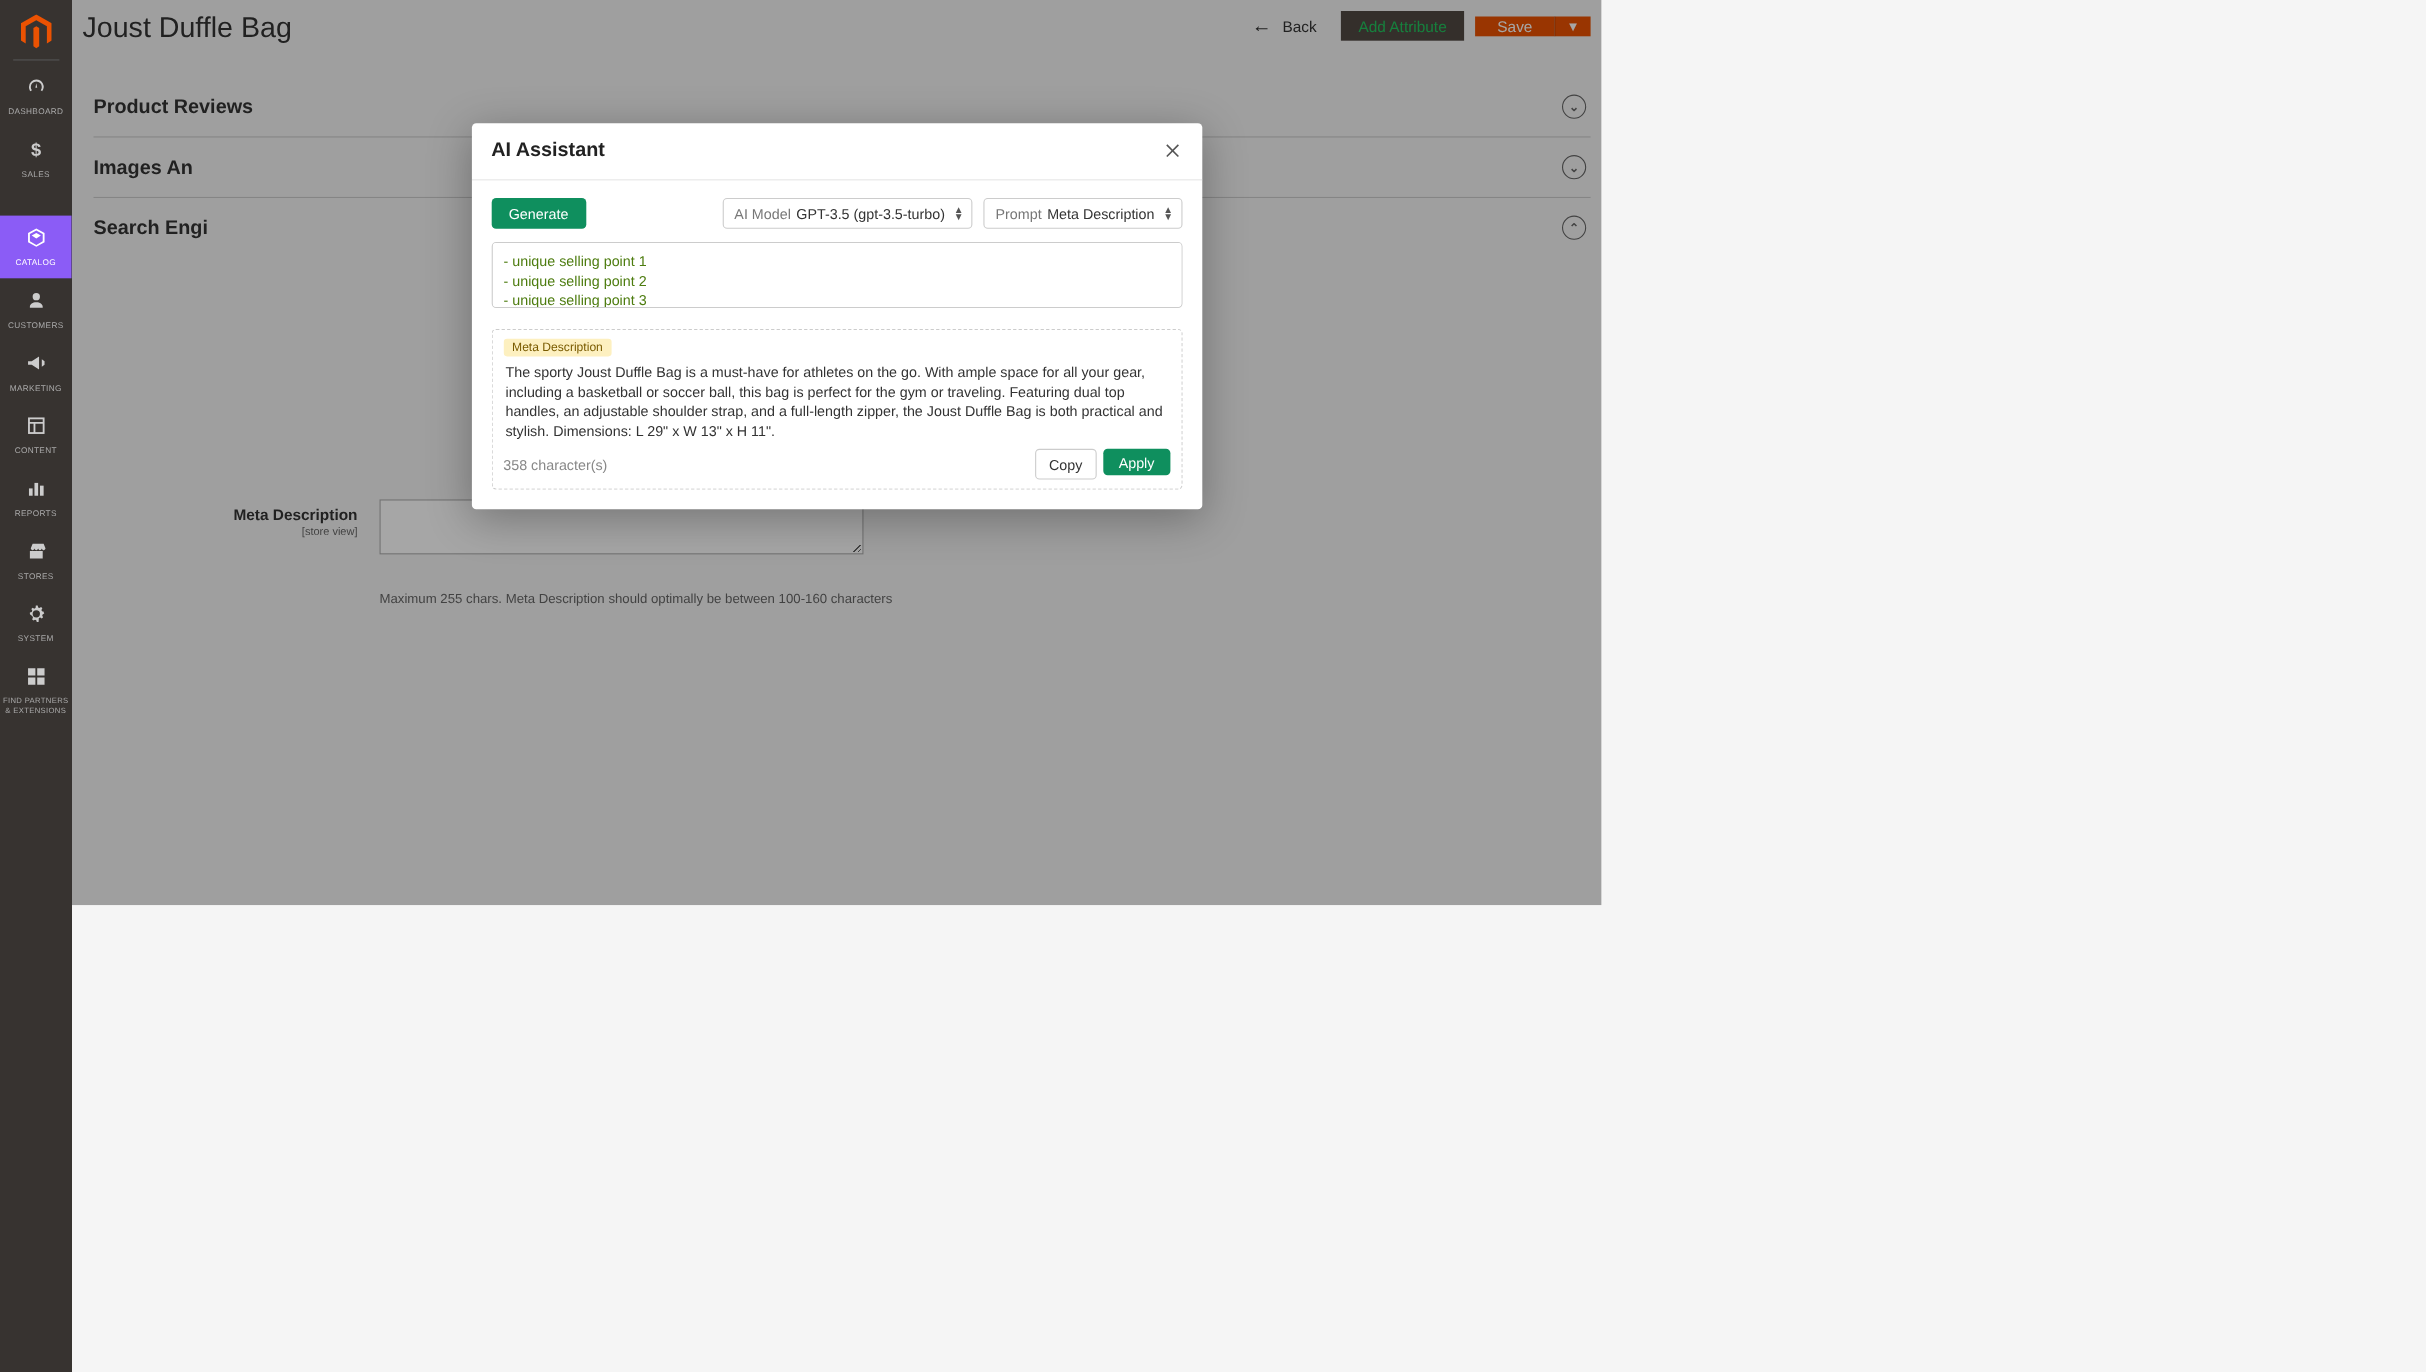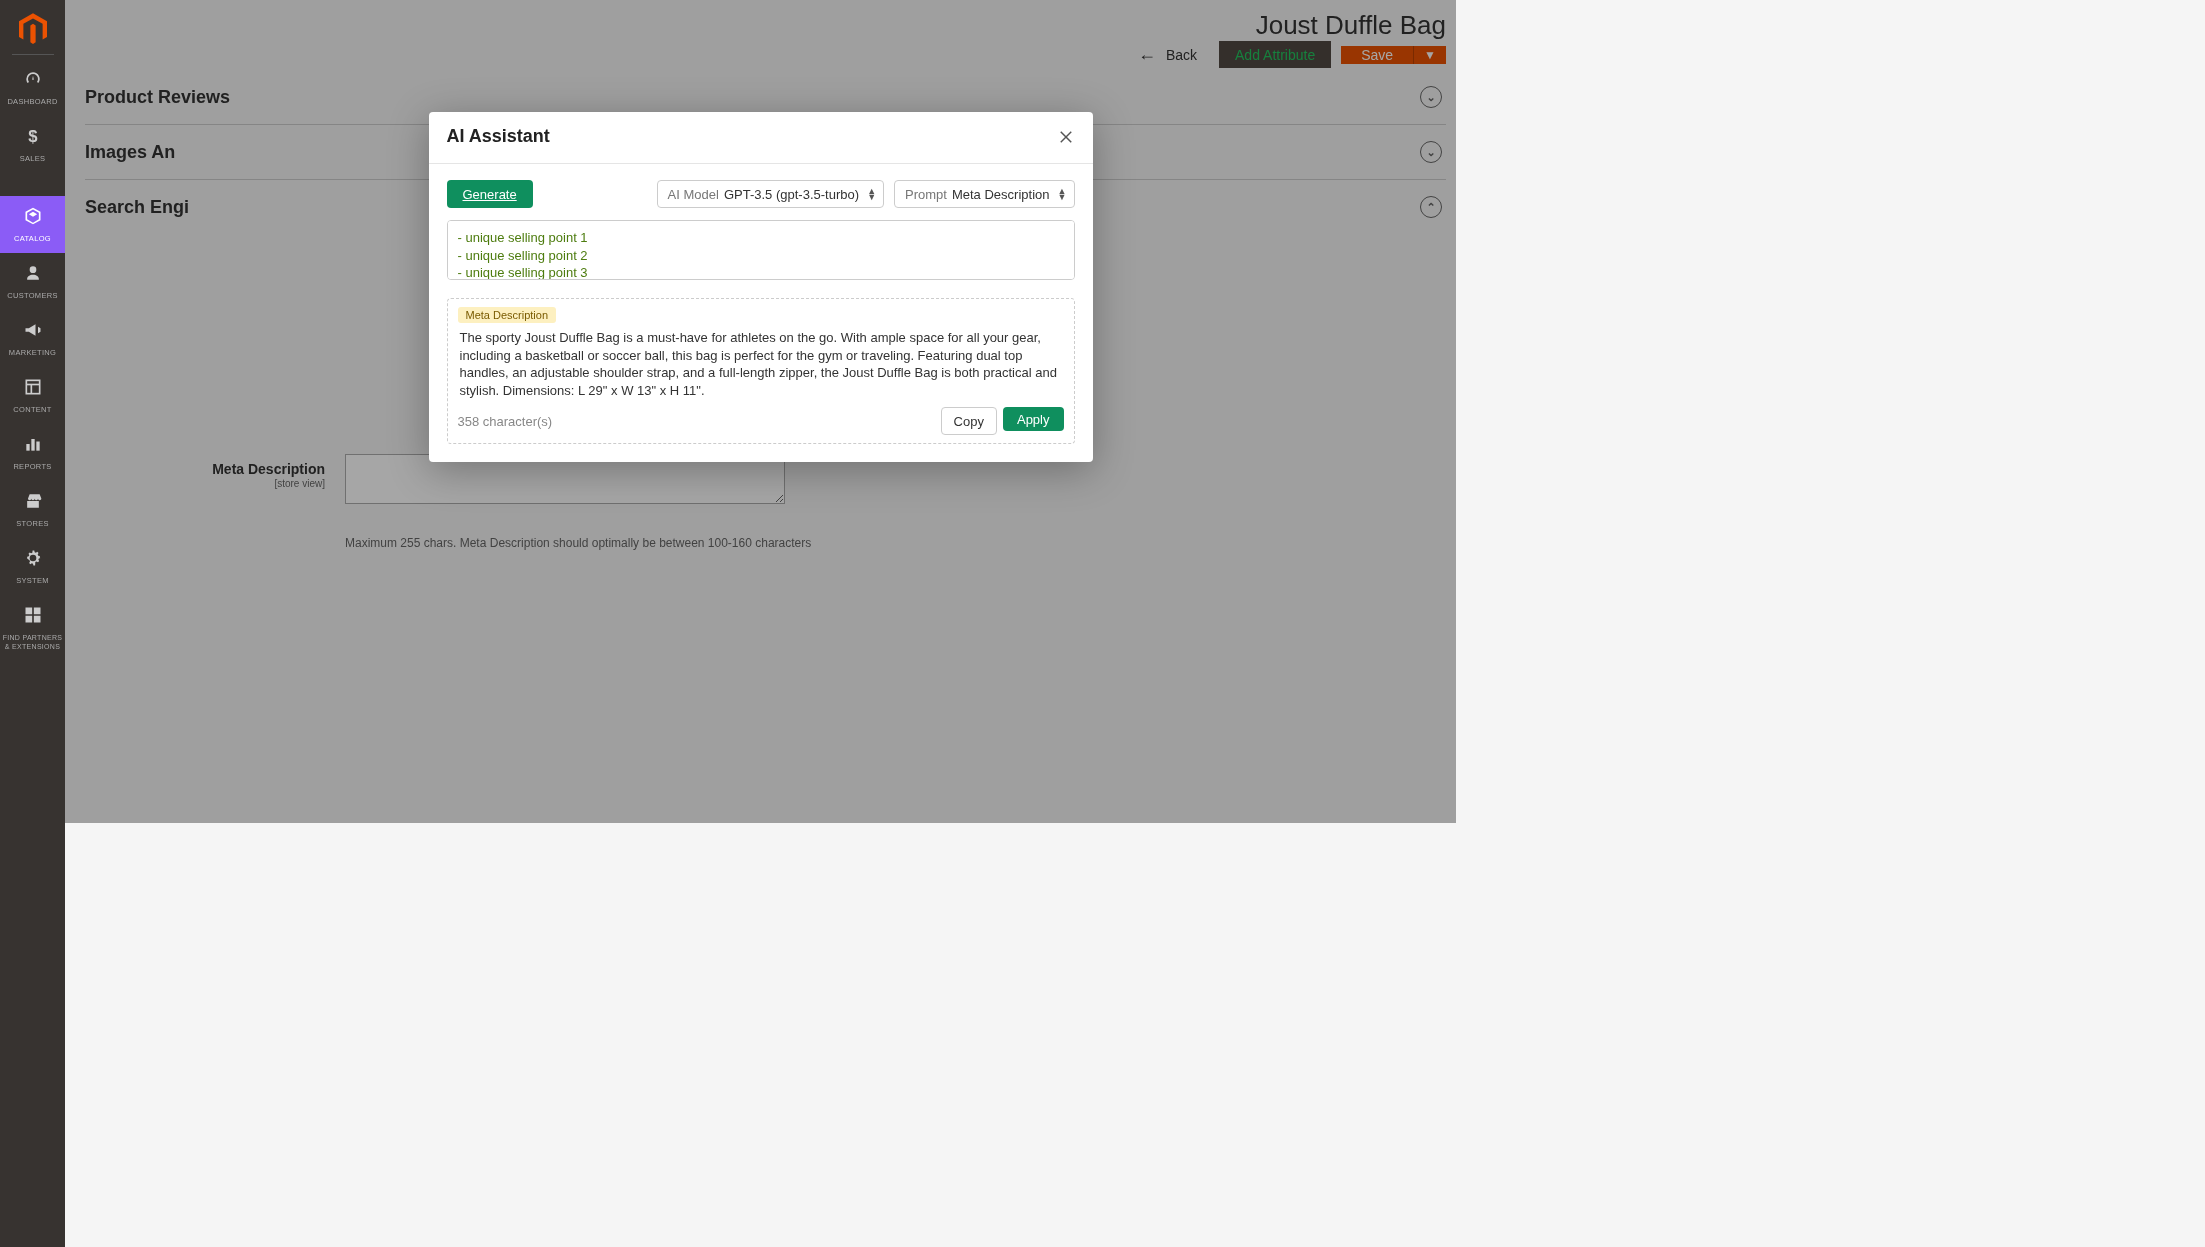--- a/index.html
+++ b/index.html
@@ -63,25 +63,24 @@
       left: 65px;
       top: 0;
       right: 0;
       height: 100%;
       background: #f5f5f5;
     }
     
     
     .header {
       display: flex;
-      align-items: flex-end;
+      align-items: flex-start;
       justify-content: space-between;
       padding: 10px 10px 10px 10px;
       height: 56px;
-      flex-direction: column;
     }
     .page-title {
       font-size: 26px;
       font-weight: 400;
       color: #333;
       padding-left: 0;
     }
     .header-actions {
       display: flex;
       gap: 10px;
@@ -244,21 +243,20 @@
     }
     .btn-generate {
       background: #0f8f5e;
       color: #fff;
       border: none;
       padding: 0 16px;
       height: 28px;
       border-radius: 4px;
       font-size: 13px;
       cursor: pointer;
-      text-decoration: underline;
     }
     .select-look {
       border: 1px solid #ccc;
       border-radius: 4px;
       height: 28px;
       padding: 0 24px 0 10px;
       font-size: 13px;
       color: #333;
       background: #fff;
       display: inline-flex;

